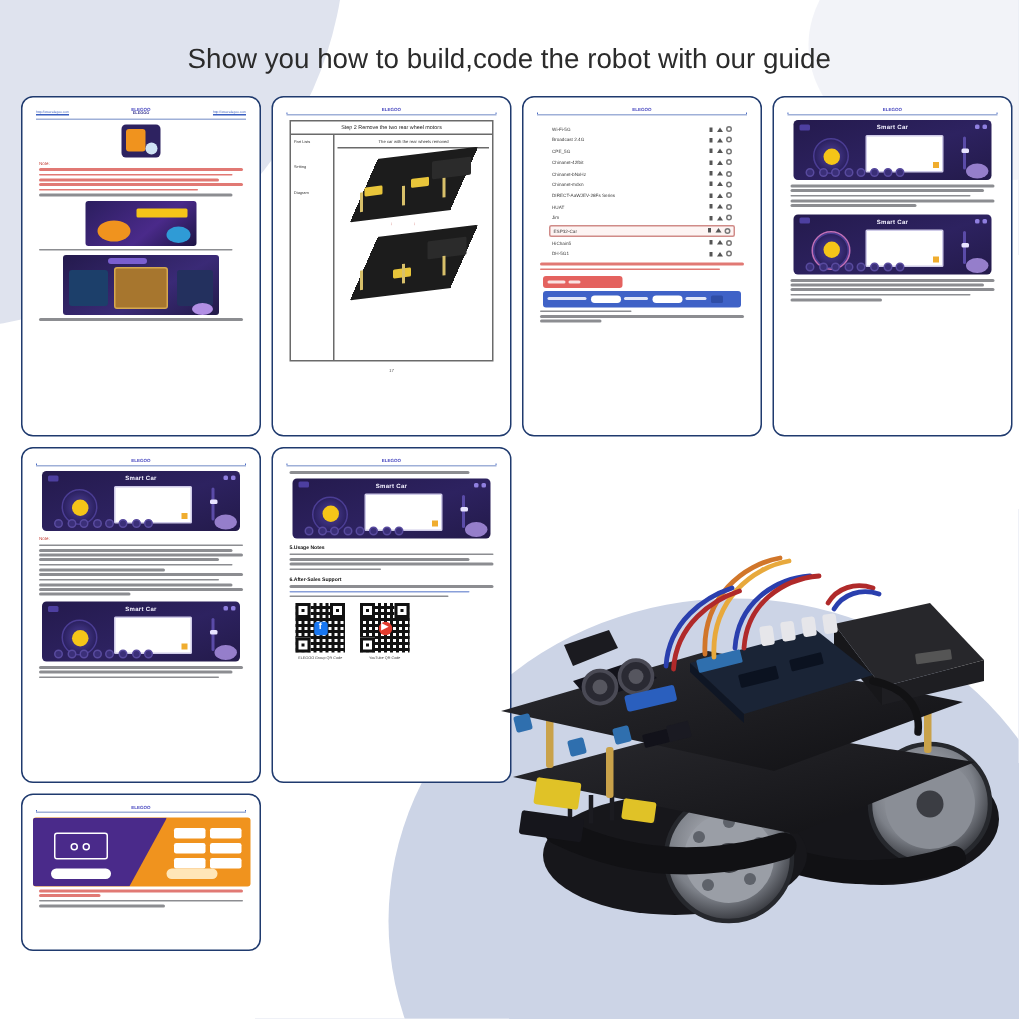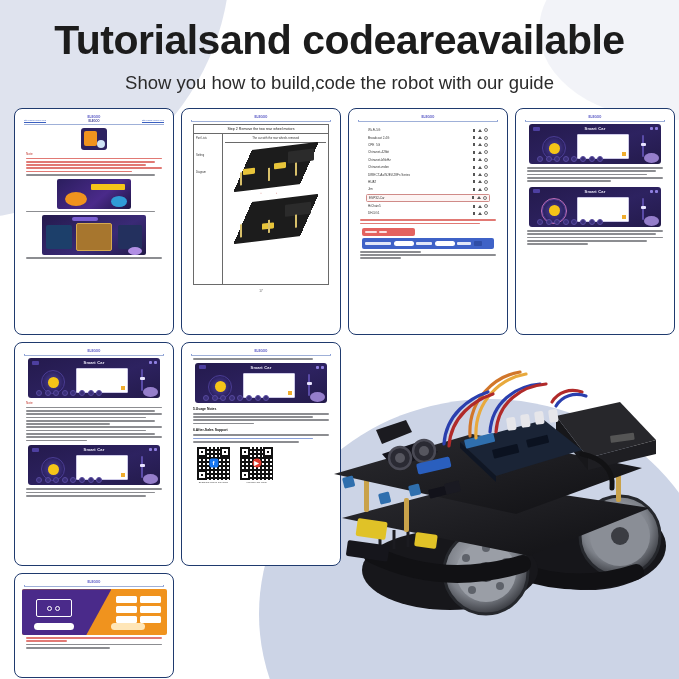--- a/index.html
+++ b/index.html
@@ -225,21 +225,20 @@
 </head>
 <body>
 
 <div class="bg-layer">
   <div class="bg-arc-tl"></div>
   <div class="bg-arc-tr"></div>
   <div class="bg-blob-br"></div>
 </div>
 
 <div class="header">
-  <div class="title">Tutorialsand codeareavailable</div>
   <div class="subtitle">Show you how to build,code the robot with our guide</div>
 </div>
 
 <div class="gallery">
 
   <div class="grid-row">
 
     <div class="doc-card">
       <div class="pg-head">
         <span class="lnk">http://www.elegoo.com</span>

